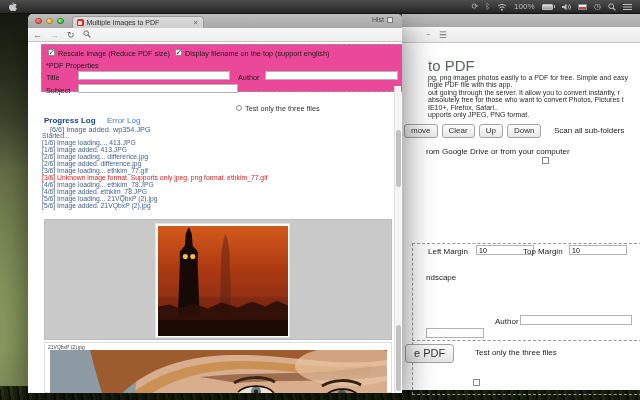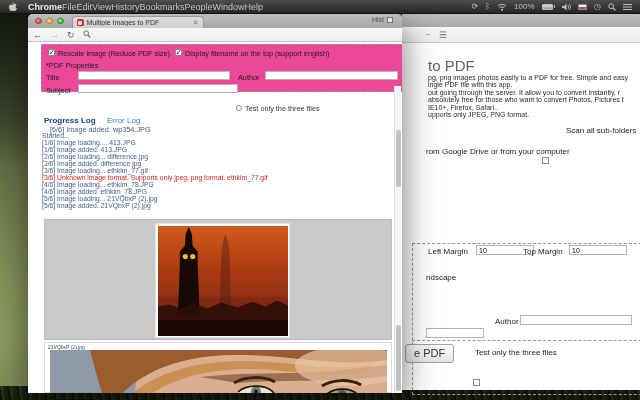--- a/index.html
+++ b/index.html
@@ -101,23 +101,20 @@
 </style>
 </head>
 <body>
 
 <div class="menubar">
   <span>
     <svg class="mb-ic" width="9" height="10" viewBox="0 0 9 10">
         <path fill="#c9c9c9" d="M4.5 2.6c.9-.1 1.6-.8 2-.8.9 0 1.7.5 2.1 1.2-1.5 1-1.3 2.9.3 3.5-.4 1.1-1.2 2.6-2.2 2.6-.6 0-.8-.4-1.6-.4s-1.1.4-1.7.4C2.3 9.1 1 6.9 1 5.2c0-1.7 1.1-2.6 2.1-2.6.6 0 1.1.3 1.4.3zM5.9.3c.1.8-.6 1.7-1.5 1.7C4.3 1.2 5.1.4 5.9.3z"></path>
       </svg>
   </span>
-  <span class="menu-list">
-    
-  <span class="menu-item">Chrome</span><span class="menu-item">File</span><span class="menu-item">Edit</span><span class="menu-item">View</span><span class="menu-item">History</span><span class="menu-item">Bookmarks</span><span class="menu-item">People</span><span class="menu-item">Window</span><span class="menu-item">Help</span></span>
   <span class="mb-status">
     <span>⟳</span>
     <span>ᛒ</span>
     <span>
       <svg class="mb-ic" width="10" height="8" viewBox="0 0 10 8">
           <path fill="none" stroke="#bdbdbd" stroke-width="1" d="M1 3a6 6 0 0 1 8 0M2.5 4.8a4 4 0 0 1 5 0"></path>
           <circle cx="5" cy="6.7" r="1" fill="#bdbdbd"></circle>
         </svg>
     </span>
     <span>100%</span>
@@ -161,22 +158,25 @@
   <div class="bw-abs bw-par" style="left:26px; top:60px;">
 
   <div>pg, png images photos easily to a PDF for free. Simple and easy</div>
       <div>ingle PDF file with this app.</div>
       <div>out going through the server. It allow you to convert instantly, r</div>
       <div> absolutely free for those who want to convert Photos, Pictures t</div>
       <div>IE10+, Firefox, Safari..</div>
       <div>upports only JPEG, PNG format.</div>
     </div>
 
+  <div class="bw-abs" style="left:2px; top:110px;">
+    
+  <span class="btn-sm">move</span><span class="btn-sm">Clear</span><span class="btn-sm">Up</span><span class="btn-sm">Down</span></div>
   <span class="checkbox bw-abs" style="left:140px; top:113px;"></span>
-  <span class="bw-abs" style="left:164px; top:112px; font-size:8px;">Scan all sub-folders</span>
+  <span class="bw-abs" style="left:152px; top:112px; font-size:8px;">Scan all sub-folders</span>
 
   <div class="bw-abs" style="left:24px; top:133px; font-size:8px;">rom Google Drive or from your computer</div>
 
   <div class="bw-abs dashed-box" style="left:10px; top:229px; width:240px; height:152px; border-right:none;"></div>
 
   <span class="bw-abs" style="left:26px; top:233px; font-size:8px;">Left Margin</span>
   <input class="tinput bw-abs" style="left: 74px; top: 231px; width: 58px;" value="10">
   <span class="bw-abs" style="left:121px; top:233px; font-size:8px;">Top Margin</span>
   <input class="tinput bw-abs" style="left: 167px; top: 231px; width: 58px;" value="10">
 

